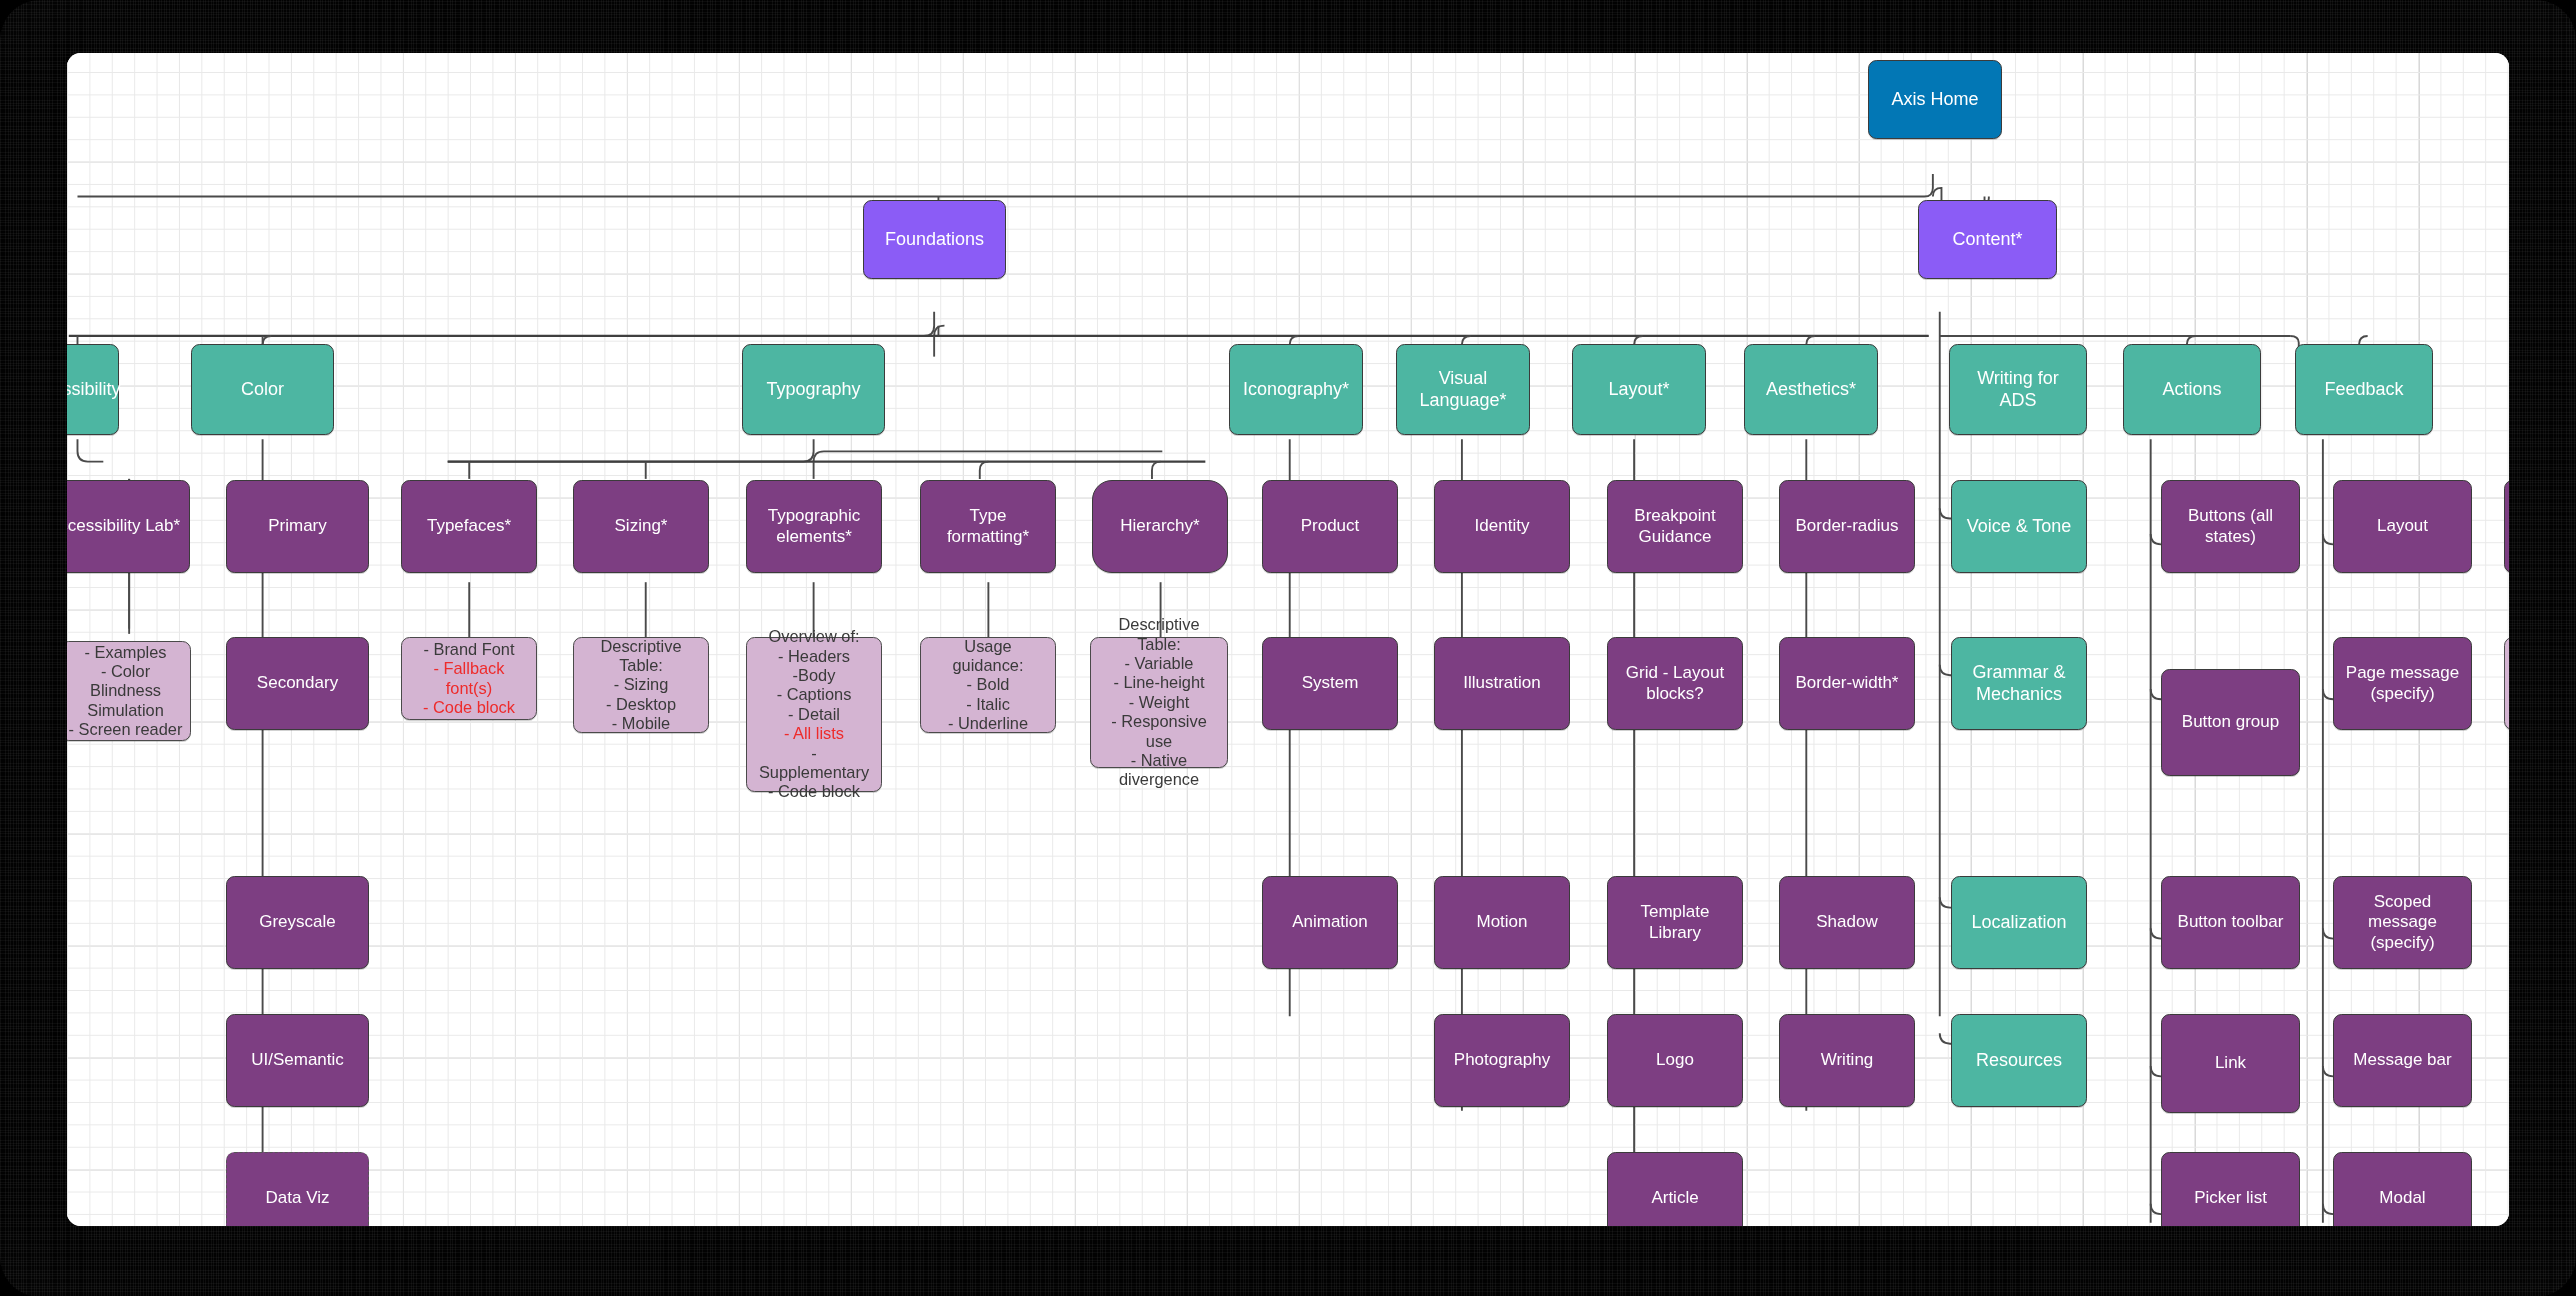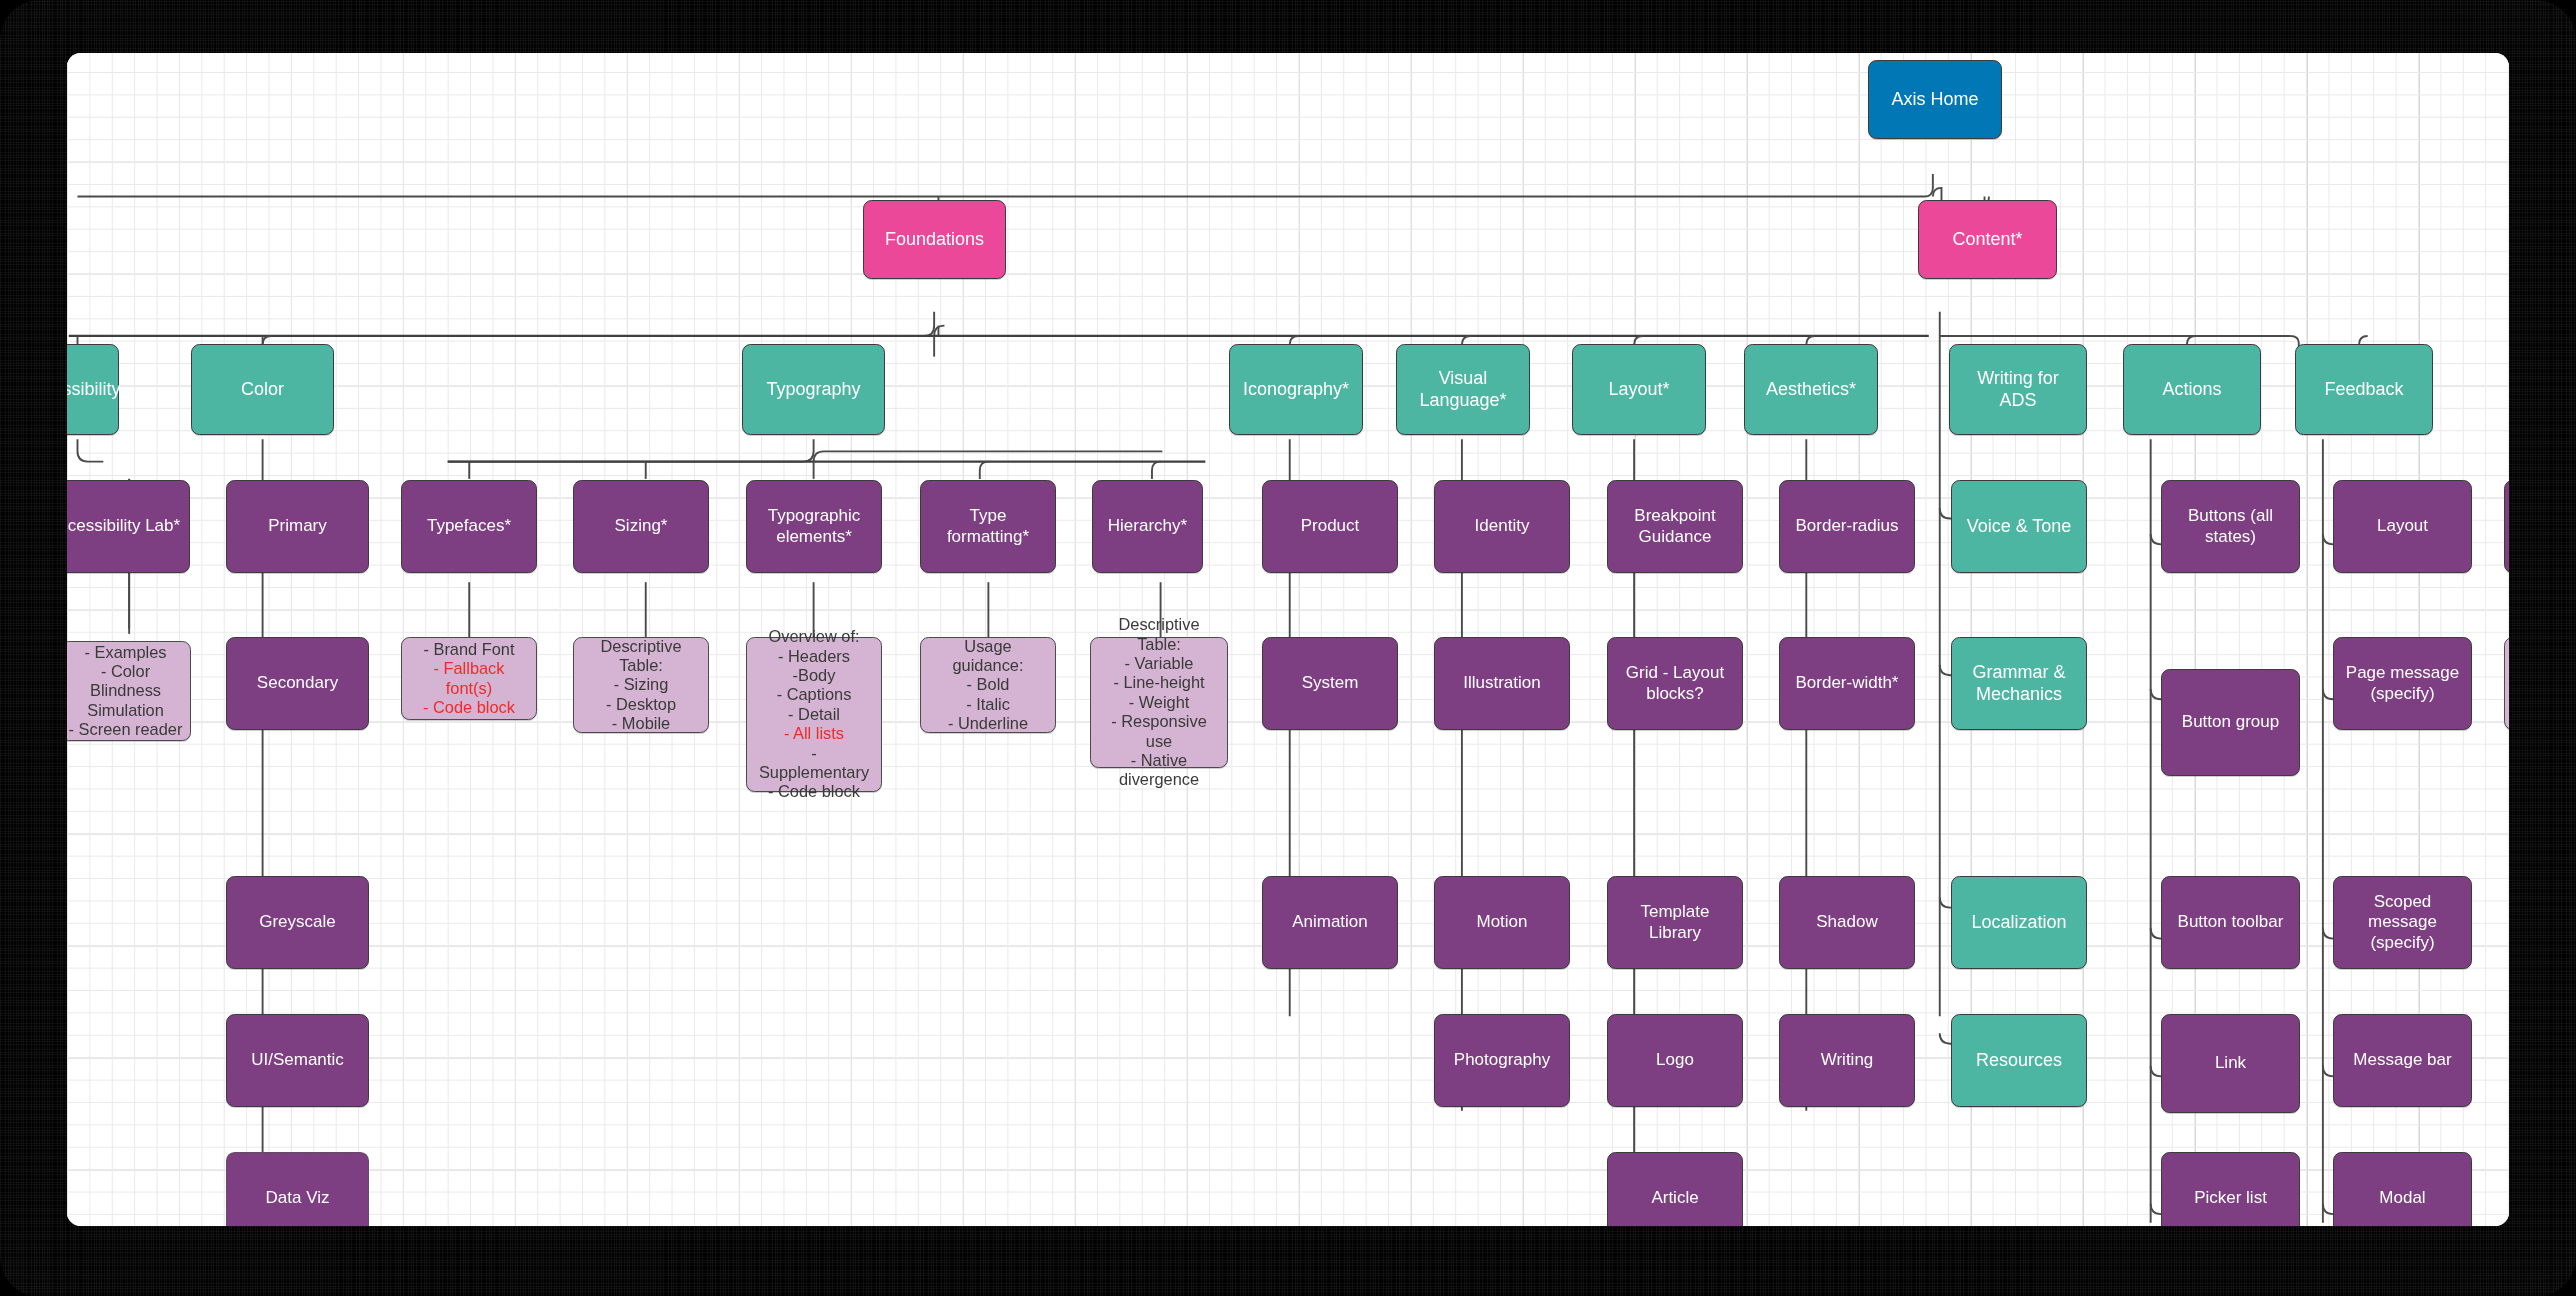--- a/index.html
+++ b/index.html
@@ -66,21 +66,21 @@
     text-align: center;
     border-radius: 8.6px;
     border: 1.4px solid #3b3b3b;
     box-shadow: 0 0.9px 0 rgba(0,0,0,.18);
     color: #ffffff;
     line-height: 1.18;
     padding: 3.4px 6.9px;
     white-space: pre-line;
   }
   .node.root      { background: #0277B5; font-size: 18px; }
-  .node.section   { background: #ec4899; font-size: 18px; }
+  .node.section   { background: #8b5cf6; font-size: 18px; }
   .node.category  { background: #4DB6A2; font-size: 18px; }
   .node.item      { background: #7D3E82; font-size: 17px; }
   .node.note {
     background: #D4B4D2;
     color: #3a3a3a;
     font-size: 16.4px;
     border-color: #4a4a4a;
   }
   .node.dashed { border-style: dashed; border-width: 1.7px; border-color: #555; }
   .note .red { color: #ee2b2b; }
@@ -256,21 +256,21 @@
       </div>
 
       <div class="node item" style="left:920px; top:480px; width:136px; height:93px;">Type formatting*</div>
       <div class="node note" style="left:920px; top:637px; width:136px; height:96px;">
         <span>Usage guidance:
 - Bold
 - Italic
 - Underline</span>
       </div>
 
-      <div class="node item" style="left:1092px; top:480px; width:111px; height:93px;">Hierarchy*</div>
+      <div class="node item" style="left:1092px; top:480px; width:136px; height:93px;border-radius:20px;">Hierarchy*</div>
       <div class="node note" style="left:1090px; top:637px; width:138px; height:131px;">
         <span>Descriptive Table:
 - Variable
 - Line-height
 - Weight
 - Responsive use
 - Native
 divergence</span>
       </div>
 

